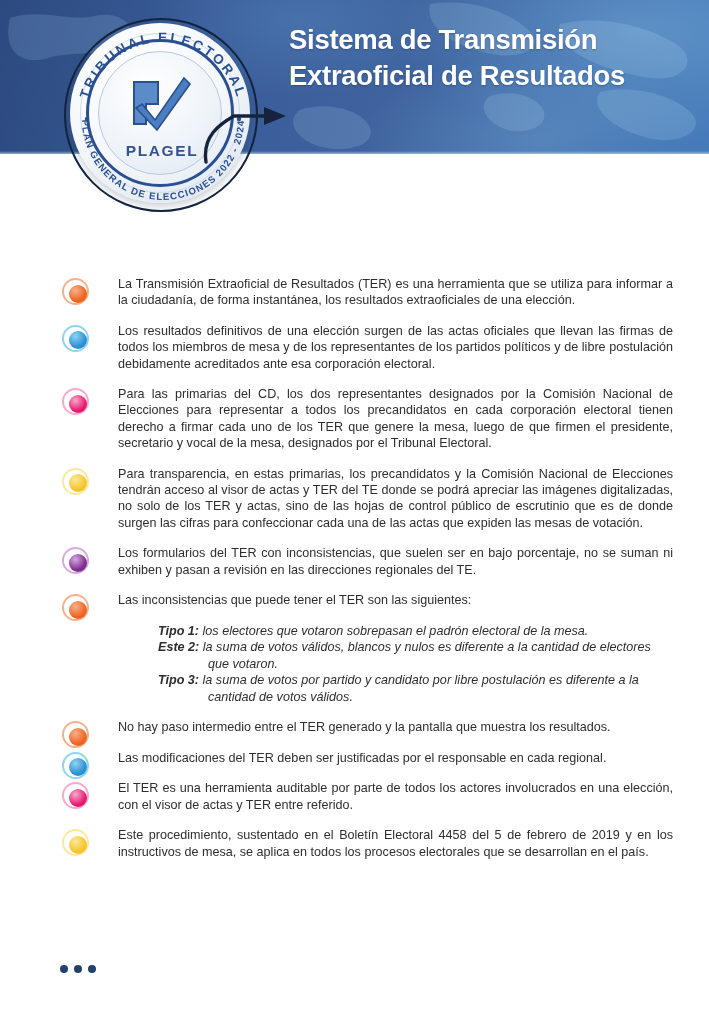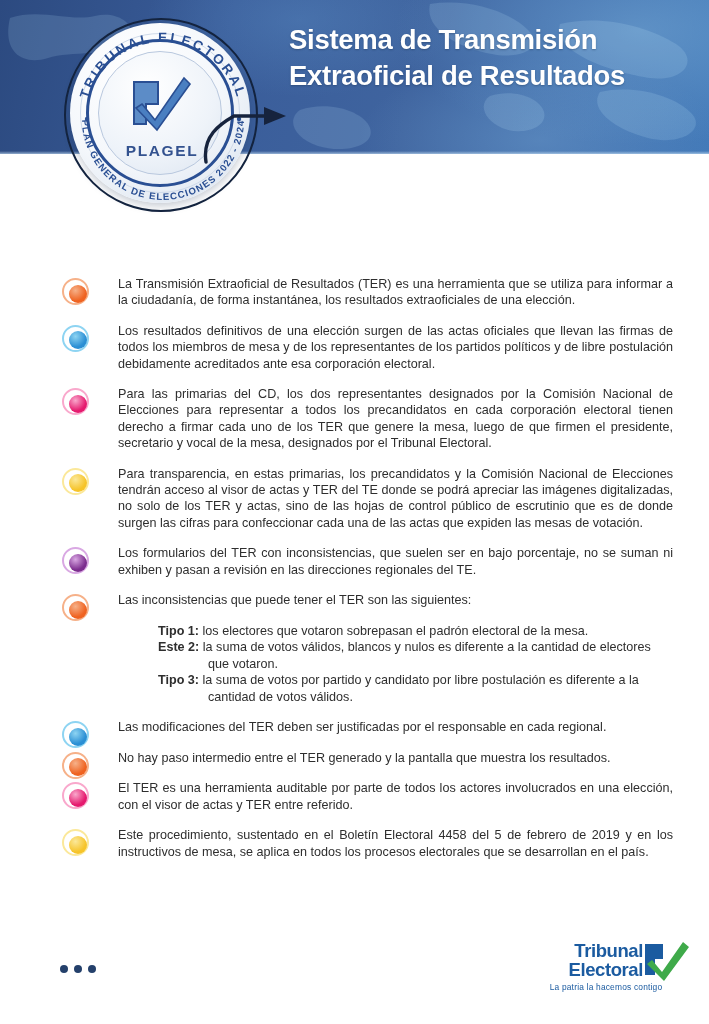--- a/index.html
+++ b/index.html
@@ -154,20 +154,21 @@
   .row .item-text { margin-left: 118px; margin-right: 36px; }
 
   .tipos {
     margin-left: 158px;
     margin-right: 52px;
     margin-top: 10px;
     margin-bottom: 14px;
     color: #2e2e2e;
     font-size: 12.6px;
     line-height: 16.6px;
+    font-style: italic;
   }
   .tipo-line {
     padding-left: 50px;
     text-indent: -50px;
   }
   .tipo-line b { font-weight: bold; }
 
   
   .dots {
     position: absolute;
@@ -312,30 +313,30 @@
           <div class="item-text">Las inconsistencias que puede tener el TER son las siguientes:</div>
         </div>
       </div>
     <div class="tipos" id="tipos">
         <div class="tipo-line"><b>Tipo 1:</b><span> los electores que votaron sobrepasan el padrón electoral de la mesa.</span></div>
         <div class="tipo-line"><b>Este 2:</b><span> la suma de votos válidos, blancos y nulos es diferente a la cantidad de electores que votaron.</span></div>
         <div class="tipo-line"><b>Tipo 3:</b><span> la suma de votos por partido y candidato por libre postulación es diferente a la cantidad de votos válidos.</span></div>
       </div>
     <div id="rows-bottom">
         <div class="row">
+          <div class="bullet" style="border: 2px solid rgb(246, 177, 137); background: rgb(255, 255, 255);">
+            <div class="core" style="background: radial-gradient(circle at 36% 30%, rgb(246, 177, 137) 0%, rgb(239, 99, 33) 62%);"></div>
+          </div>
+          <div class="item-text">No hay paso intermedio entre el TER generado y la pantalla que muestra los resultados.</div>
+        </div>
+        <div class="row">
           <div class="bullet" style="border: 2px solid rgb(142, 212, 242); background: rgb(255, 255, 255);">
             <div class="core" style="background: radial-gradient(circle at 36% 30%, rgb(142, 212, 242) 0%, rgb(43, 143, 212) 62%);"></div>
           </div>
           <div class="item-text">Las modificaciones del TER deben ser justificadas por el responsable en cada regional.</div>
-        </div>
-        <div class="row">
-          <div class="bullet" style="border: 2px solid rgb(246, 177, 137); background: rgb(255, 255, 255);">
-            <div class="core" style="background: radial-gradient(circle at 36% 30%, rgb(246, 177, 137) 0%, rgb(239, 99, 33) 62%);"></div>
-          </div>
-          <div class="item-text">No hay paso intermedio entre el TER generado y la pantalla que muestra los resultados.</div>
         </div>
         <div class="row">
           <div class="bullet" style="border: 2px solid rgb(249, 168, 204); background: rgb(255, 255, 255);">
             <div class="core" style="background: radial-gradient(circle at 36% 30%, rgb(249, 168, 204) 0%, rgb(229, 26, 110) 62%);"></div>
           </div>
           <div class="item-text">El TER es una herramienta auditable por parte de todos los actores involucrados en una elección, con el visor de actas y TER entre referido.</div>
         </div>
         <div class="row">
           <div class="bullet" style="border: 2px solid rgb(251, 232, 154); background: rgb(255, 255, 255);">
             <div class="core" style="background: radial-gradient(circle at 36% 30%, rgb(251, 232, 154) 0%, rgb(246, 196, 42) 62%);"></div>
@@ -344,25 +345,14 @@
         </div>
       </div>
   </div>
 
   <div class="dots" id="footer-dots">
       <i style="background: rgb(36, 64, 107);"></i>
       <i style="background: rgb(36, 64, 107);"></i>
       <i style="background: rgb(36, 64, 107);"></i>
     </div>
 
-  <div class="te-logo">
-    <div class="te-words">
-      <span>Tribunal</span><br>
-      <span>Electoral</span>
-    </div>
-    <svg class="te-check" viewBox="0 0 48 42">
-      <path d="M2 3 L20 3 L20 18 L12 18 L12 34 L2 34 Z" fill="#1b5ba0"></path>
-      <path d="M9 19 L19 31 L40 1 L46 6 L21 40 L4 23 Z" fill="#3faa4a"></path>
-    </svg>
-    <div class="te-tag">La patria la hacemos contigo</div>
-  </div>
 
 </div>
 
 </body></html>

